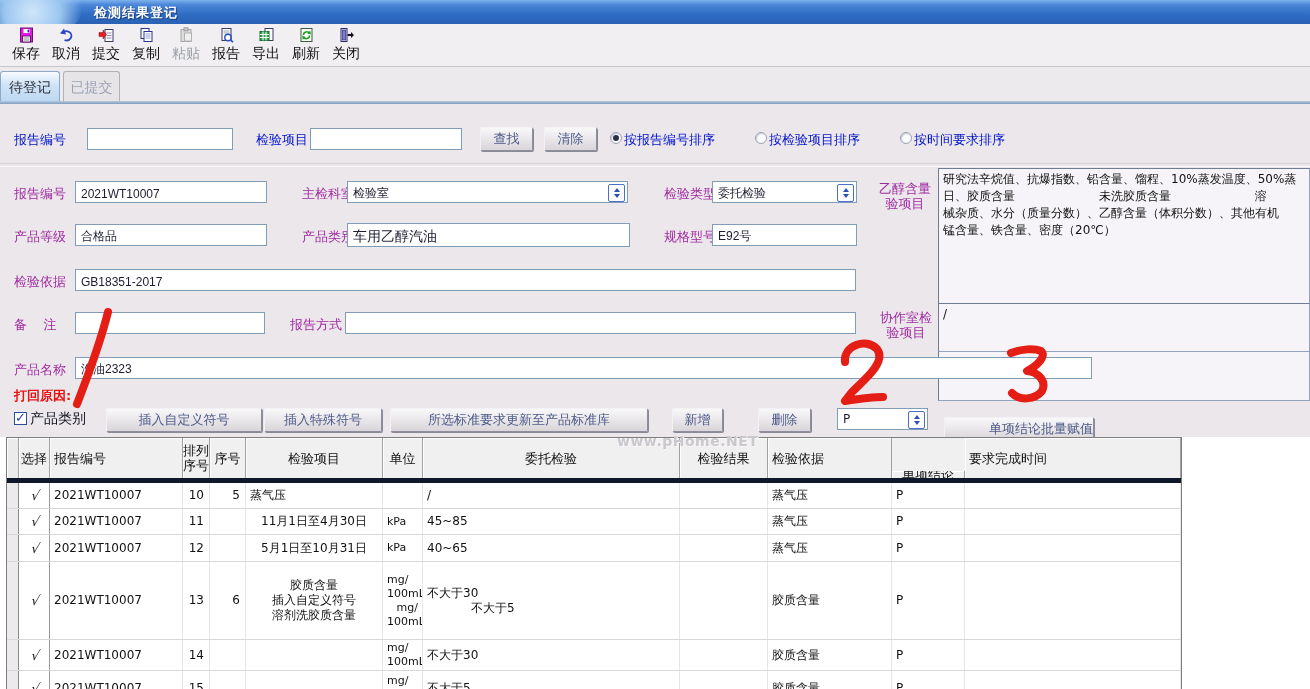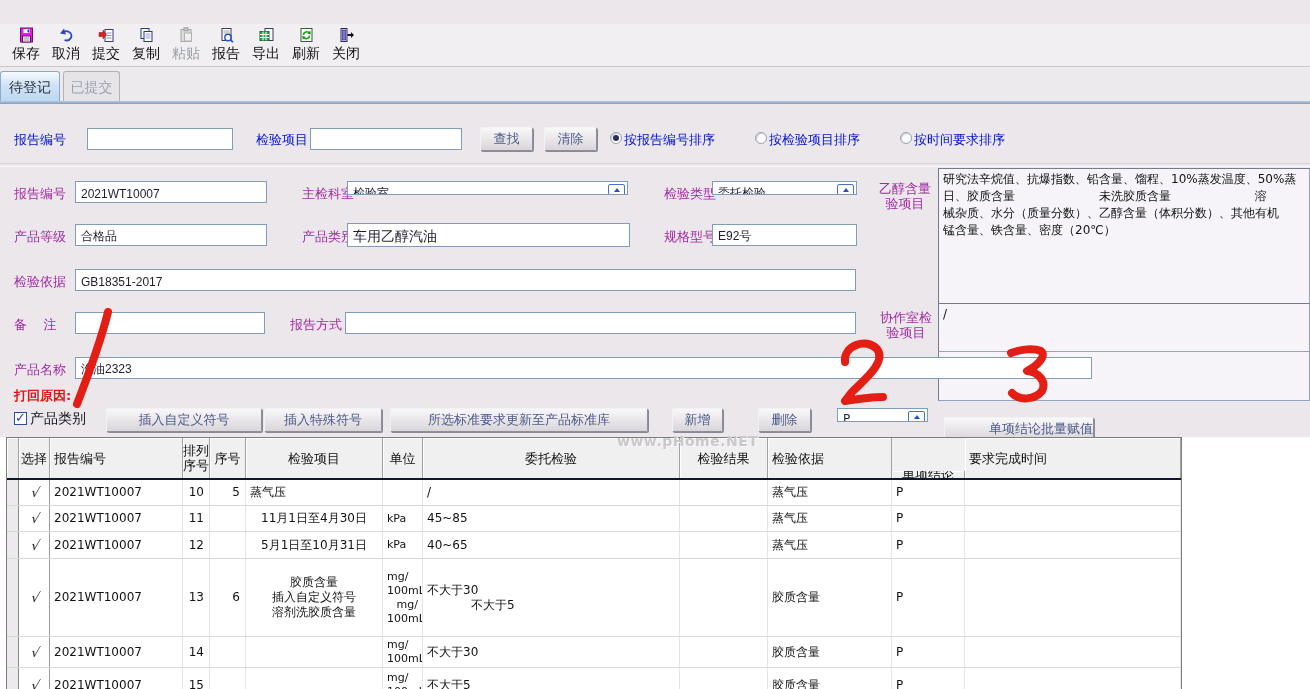--- a/index.html
+++ b/index.html
@@ -28,21 +28,21 @@
   .tab.inactive{left:63px;width:57px;background:#e7e4e7;color:#9aa2b2;}
   .tabline{position:absolute;left:0;top:101px;width:1310px;height:3px;
     background:linear-gradient(#a8bed6,#placeholder) no-repeat;background:linear-gradient(#b8cade,#7e9cc0);}
   
   .main{position:absolute;left:0;top:104px;width:1310px;height:585px;background:#ebe7eb;}
   .lblblue{position:absolute;color:#0012cc;font-size:13px;white-space:pre;}
   .lblpurple{position:absolute;color:#a12ba1;font-size:13px;white-space:pre;}
   .lblpurple.two{text-align:center;line-height:15px;white-space:pre-line;}
   .inp{position:absolute;background:#fff;border:1px solid #7f9db9;box-sizing:border-box;height:22px;
     font-size:12px;color:#1c1c30;padding:3px 4px 0 5px;overflow:hidden;white-space:nowrap;}
-  .combo{position:absolute;background:#fff;border:1px solid #7f9db9;box-sizing:border-box;height:14px;
+  .combo{position:absolute;background:#fff;border:1px solid #7f9db9;box-sizing:border-box;height:22px;
     font-size:12px;color:#1c1c30;padding:3px 20px 4px 5px;overflow:hidden;white-space:nowrap;}
   .spin{position:absolute;right:2px;top:2px;width:15px;height:16px;border:1px solid #4a6fc4;border-radius:2px;
     background:#fdfdff;display:flex;flex-direction:column;align-items:center;justify-content:center;gap:2px;}
   .spin i{display:block;width:0;height:0;border-left:3px solid transparent;border-right:3px solid transparent;}
   .spin .up{border-bottom:4px solid #2a50b8;}
   .spin .dn{border-top:4px solid #2a50b8;}
   .tarea{position:absolute;background:#f6f4f8;border:1px solid #93a3bd;border-top-color:#707c92;border-left-color:#707c92;
     box-sizing:border-box;font-size:12px;color:#111;line-height:17px;padding:2px 0 0 4px;overflow:hidden;white-space:pre;}
   .sep{position:absolute;left:0;top:59px;width:1310px;height:2px;border-top:1px solid #d6d2d6;border-bottom:1px solid #fbfafb;}
   .btn{position:absolute;height:24px;box-sizing:border-box;background:linear-gradient(#f9f8f9,#e6e3e6 60%,#d9d5d9);
@@ -51,21 +51,21 @@
   .redtext{position:absolute;color:#e51414;font-size:13px;font-weight:bold;}
   .cbx{position:absolute;width:13px;height:13px;background:#fff;border:1px solid #2a4d9c;box-sizing:border-box;cursor:pointer;}
   .cbx.on:after{content:"✓";position:absolute;left:0px;top:-3px;color:#2040c0;font-size:13px;font-weight:bold;}
   .radio{position:absolute;width:12px;height:12px;border-radius:50%;background:#fdfdfd;border:1px solid #9aa0b4;
     box-shadow:inset 1px 1px 1px #c8ccd8;box-sizing:border-box;cursor:pointer;}
   .radio.on:after{content:"";position:absolute;left:2px;top:2px;width:6px;height:6px;border-radius:50%;background:#28304c;}
   .rlabel{position:absolute;color:#0012cc;font-size:13px;cursor:pointer;white-space:nowrap;}
   
   .tablebg{position:absolute;left:0;top:333px;width:1310px;height:252px;background:#fff;}
   .grid{position:absolute;left:6px;top:333px;width:1174px;border:1px solid #7d7d7d;border-bottom:none;box-sizing:content-box;background:#fff;}
-  .hrow{display:flex;height:40px;background:#f1f0f1;border-bottom:2px solid #0f172a;}
+  .hrow{display:flex;height:40px;background:#f1f0f1;border-bottom:5px solid #0f172a;}
   .hcell{box-sizing:border-box;border-right:1px solid #a2a2a2;box-shadow:inset 1px 1px 0 #fdfdfd;
     font-size:13px;color:#111;display:flex;align-items:center;justify-content:center;white-space:pre-line;
     text-align:center;line-height:15px;overflow:hidden;}
   .hcell.al{justify-content:flex-start;padding-left:4px;text-align:left;}
   .hcell.mg{background:#ecebec;}
   .brow{display:flex;border-bottom:1px solid #d8d8d8;background:#fff;}
   .bcell{box-sizing:border-box;border-right:1px solid #e6e6e6;overflow:hidden;
     display:flex;flex-direction:column;justify-content:center;font-size:12px;color:#111;}
   .bcell .ln{line-height:15px;white-space:pre;}
   .bcell.cl .ln{text-align:left;padding-left:4px;}
@@ -78,20 +78,24 @@
   
   .watermark{position:absolute;left:583px;top:329px;font-size:14px;font-weight:bold;color:#cbc8cd;
     letter-spacing:.5px;text-shadow:1px 1px 0 #f8f6f8;margin-left:34px;}
   .annot{position:absolute;left:0;top:0;width:1310px;height:689px;pointer-events:none;}
 </style>
 </head>
 <body>
 
 <div id="app">
 
+  <div class="titlebar">
+    <div class="logo"></div>
+    <span class="titletext">检测结果登记</span>
+  </div>
 
   <div class="toolbar">
     <div class="tbtn">
       <svg viewBox="0 0 16 16">
           <rect x="2" y="1" width="12" height="14" fill="#e61ae6" stroke="#6a1070"></rect>
           <rect x="5" y="2" width="6" height="4" fill="#fff"></rect>
           <rect x="9" y="2.6" width="1.6" height="2.8" fill="#30309a"></rect>
           <rect x="4" y="9" width="8" height="6" fill="#fff" stroke="#6a1070"></rect>
           <line x1="5" y1="11" x2="11" y2="11" stroke="#888"></line>
           <line x1="5" y1="13" x2="11" y2="13" stroke="#888"></line>

